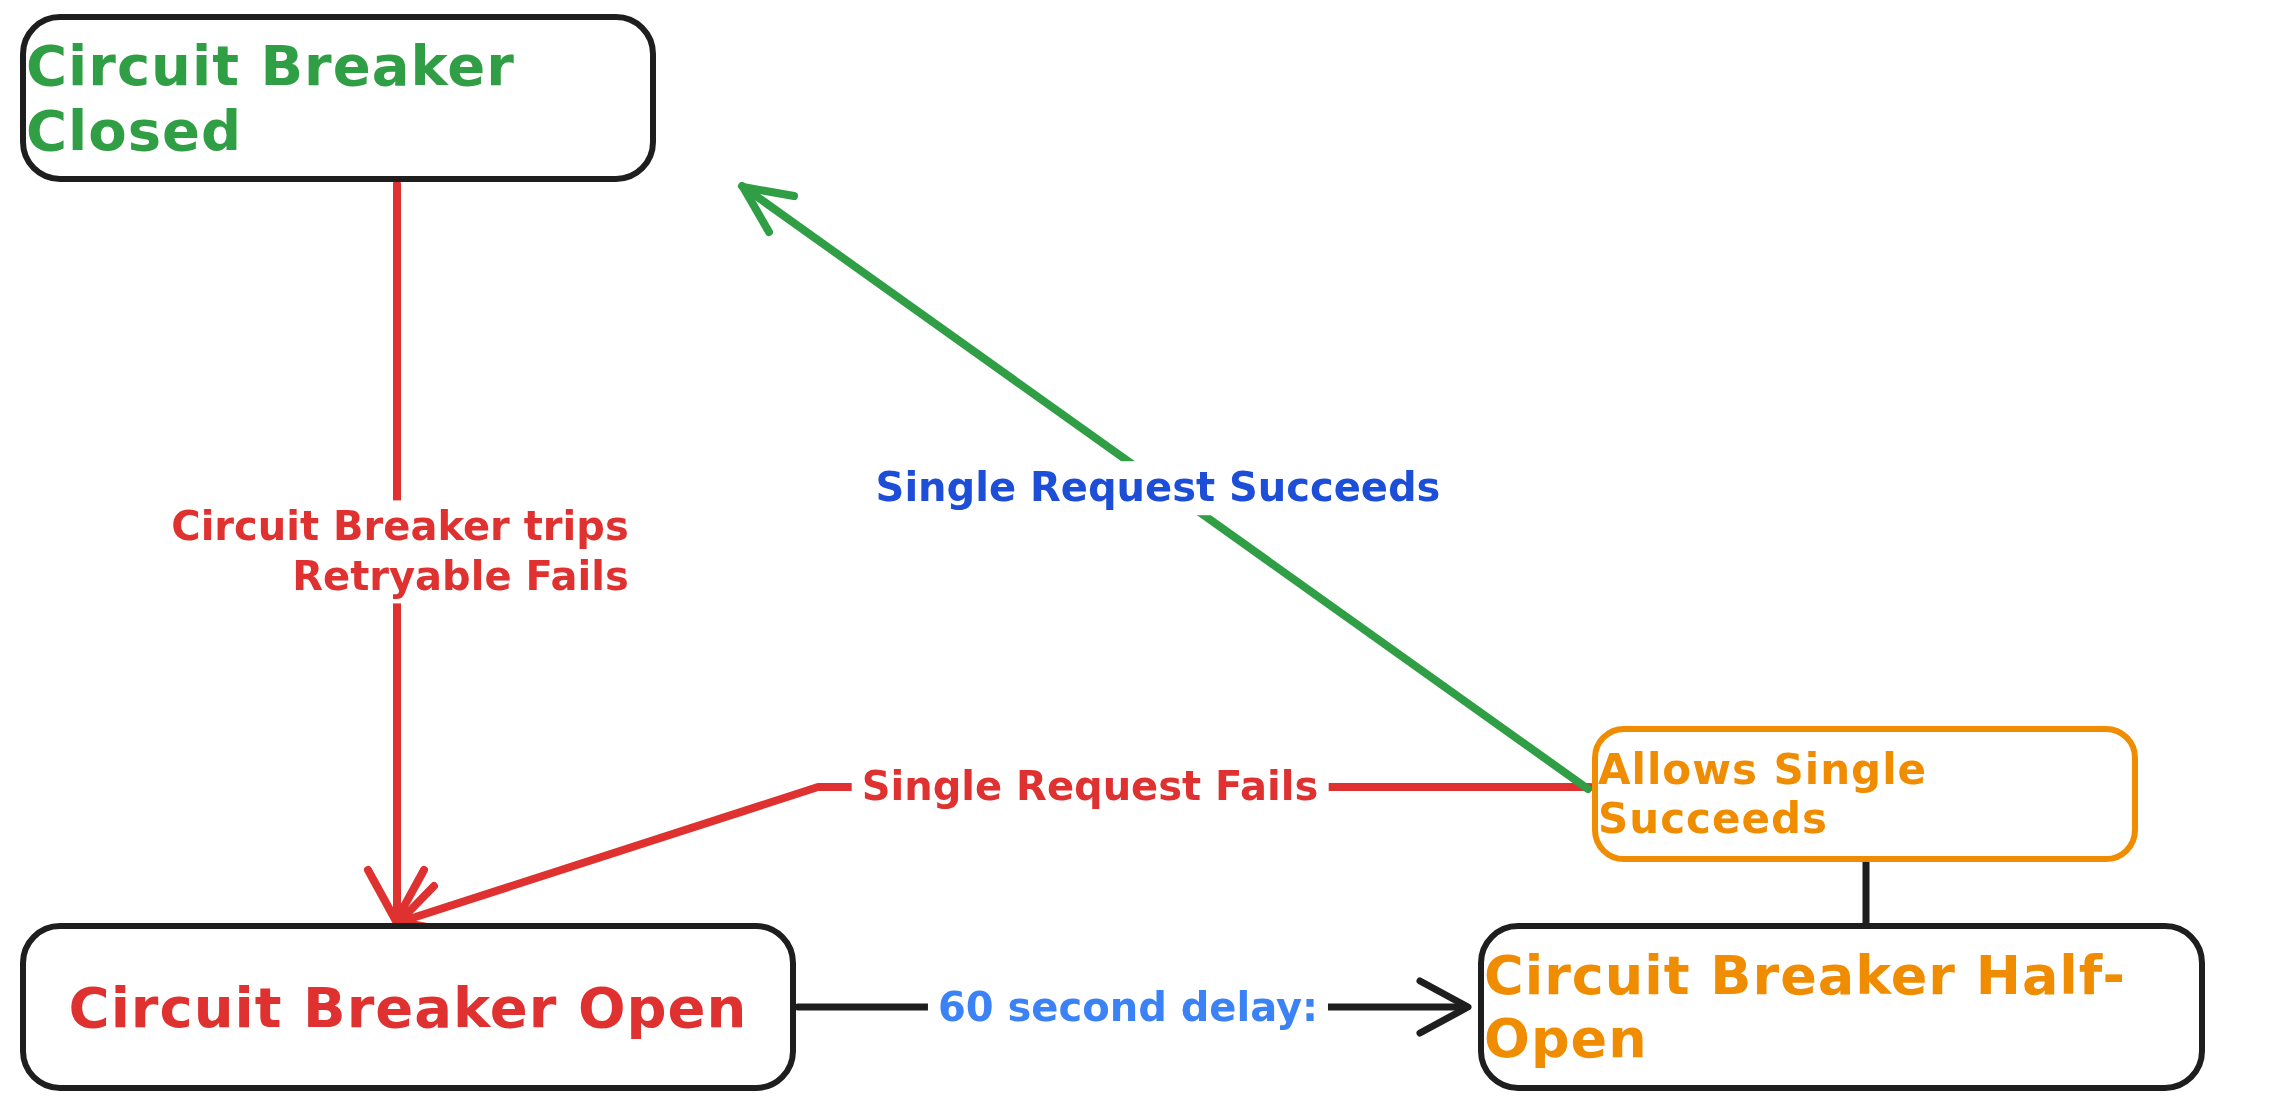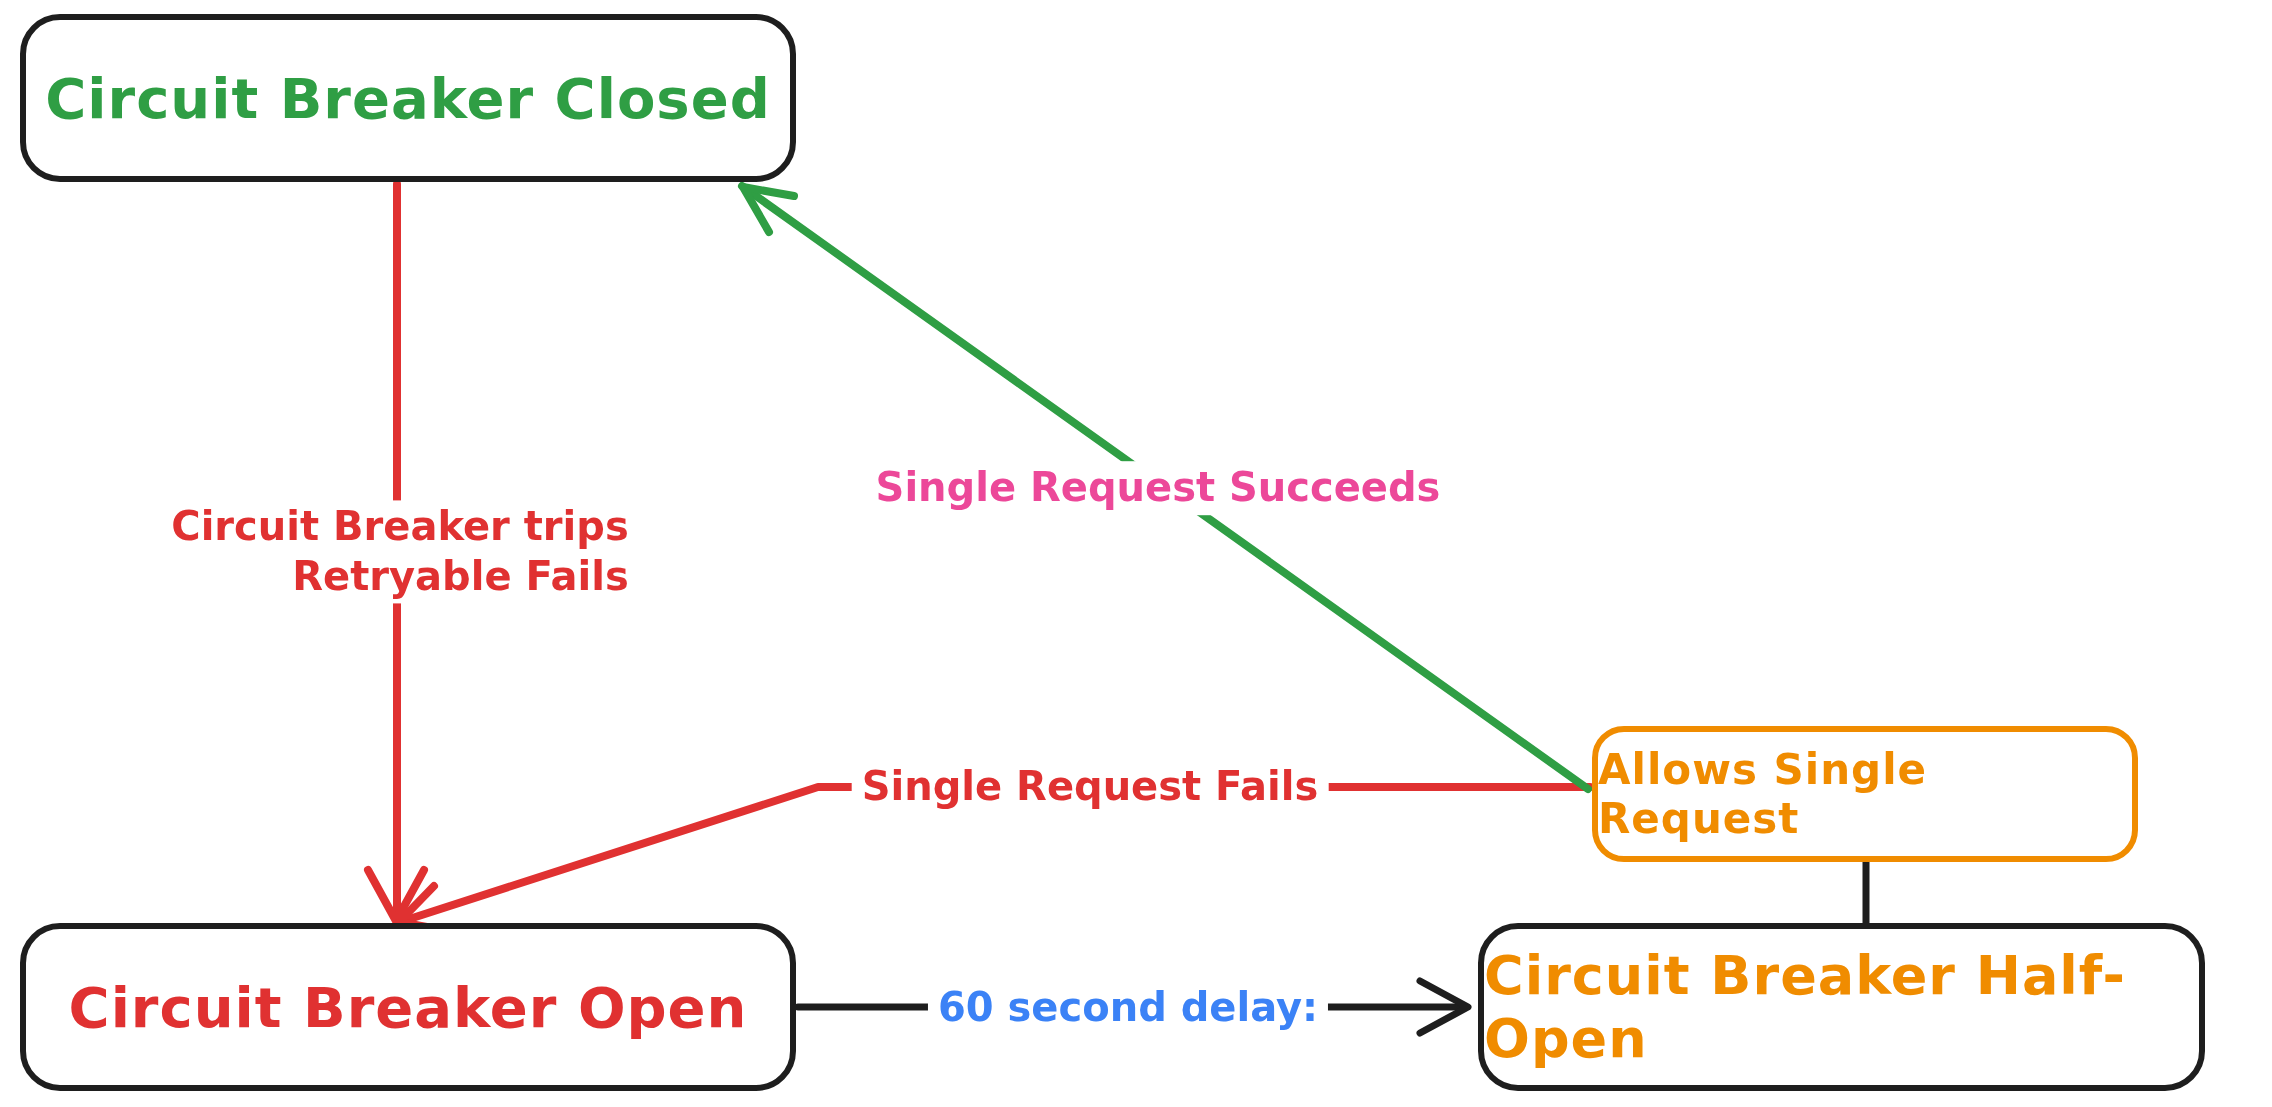--- a/index.html
+++ b/index.html
@@ -30,21 +30,21 @@
     border-radius: 40px;
     display: flex;
     align-items: center;
     justify-content: center;
     font-weight: bold;
     letter-spacing: 1px;
     z-index: 3;
   }
   .node-closed {
     left: 20px; top: 14px;
-    width: 776px; height: 168px;
+    width: 636px; height: 168px;
     color: #2f9e44;
     font-size: 56px;
   }
   .node-open {
     left: 20px; top: 923px;
     width: 776px; height: 168px;
     color: #e03131;
     font-size: 56px;
   }
   .node-half-open {
@@ -67,21 +67,21 @@
     background: #ffffff;
     padding: 2px 10px;
     text-align: center;
     font-weight: bold;
     font-size: 40px;
     line-height: 1.24;
     white-space: nowrap;
     z-index: 2;
   }
   .label-trips    { left: 400px;  top: 552px;  color: #e03131; text-align: right; }
-  .label-succeeds { left: 1158px; top: 488px;  color: #ec4899; }
+  .label-succeeds { left: 1158px; top: 488px;  color: #1d4ed8; }
   .label-fails    { left: 1090px; top: 787px;  color: #e03131; }
   .label-delay    { left: 1128px; top: 1008px; color: #3b82f6; text-align: center; }
 
   .stroke-red    { stroke: #e03131; }
   .stroke-green  { stroke: #2f9e44; }
   .stroke-black  { stroke: #1e1e1e; }
   .edge-path {
     fill: none;
     stroke-linecap: round;
     stroke-linejoin: round;
@@ -128,16 +128,16 @@
 
   <div class="node node-open">
     <span>Circuit Breaker Open</span>
   </div>
 
   <div class="node node-half-open">
     <span>Circuit Breaker Half-Open</span>
   </div>
 
   <div class="node node-allows">
-    <span>Allows Single Request</span>
+    <span>Allows Single Succeeds</span>
   </div>
 
 </div>
 
 </body></html>

